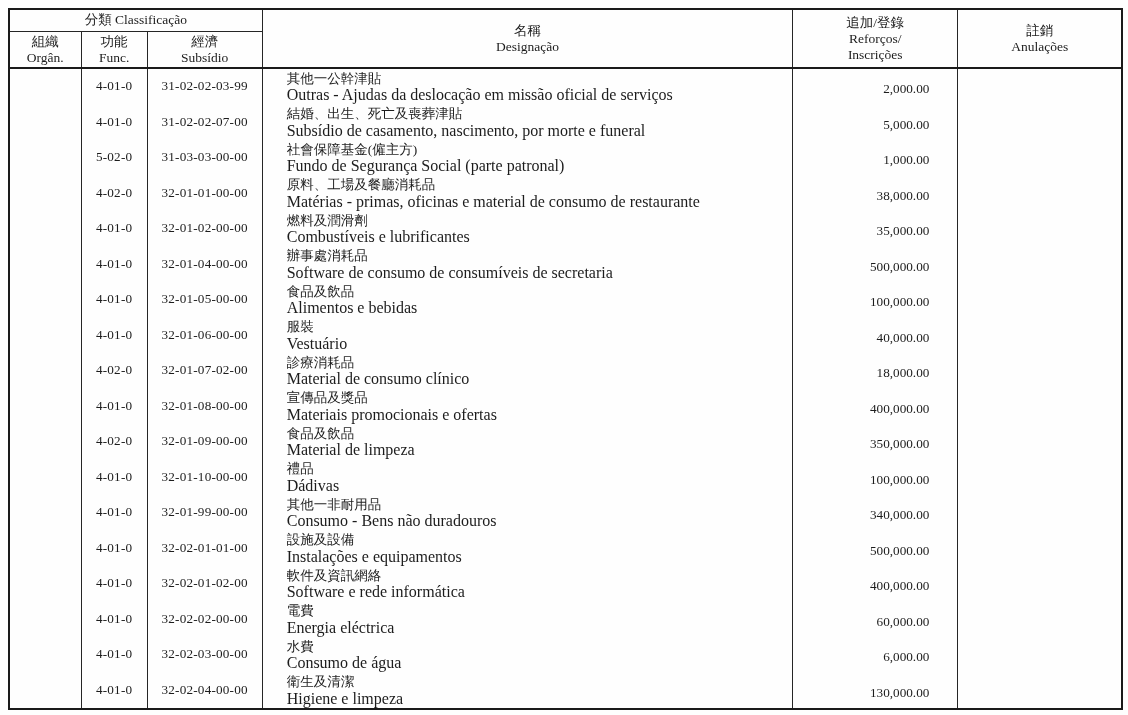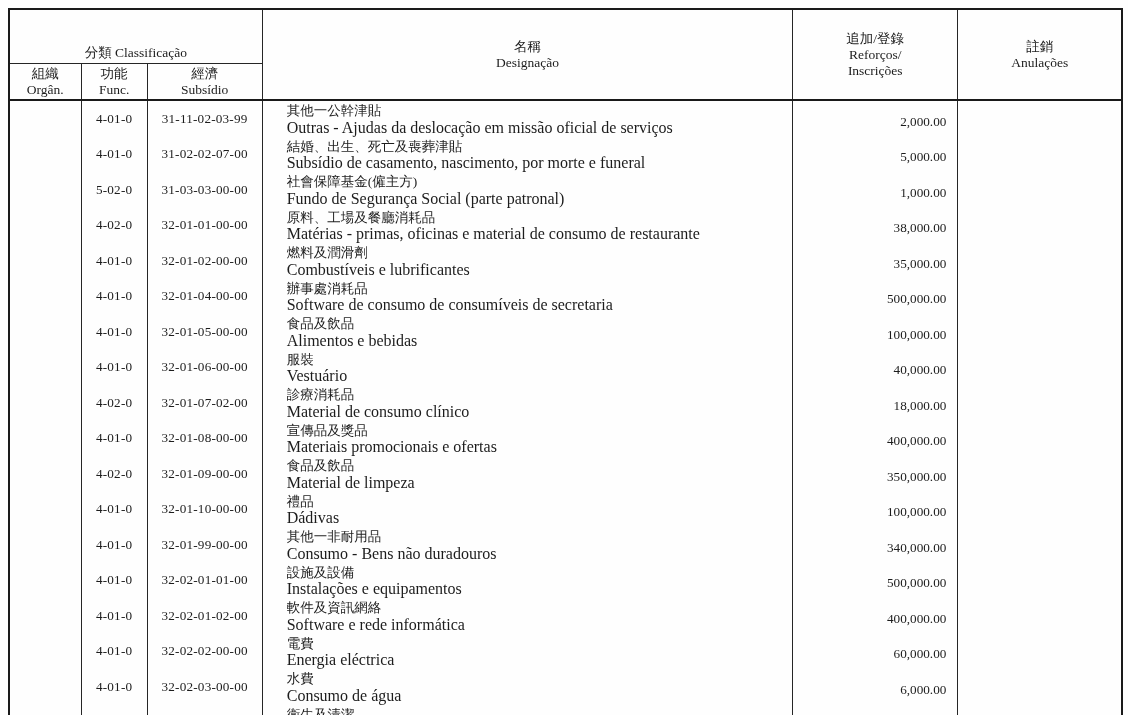--- a/index.html
+++ b/index.html
@@ -38,21 +38,21 @@
     text-align: center;
     vertical-align: middle;
     padding: 1px 2px;
     background: #fefefe;
   }
   thead tr.h1 { height: 22px; }
   thead tr.h2 { height: 32px; }
   thead { border-bottom: 2px solid #1a1a1a; }
   .hd-zh { font-size: 13.5px; line-height: 17px; }
   .hd-pt { font-size: 13.5px; line-height: 16px; }
-  .hd-one { font-size: 13.5px; line-height: 18px; margin-top: 33px; }
+  .hd-one { font-size: 13.5px; line-height: 18px; }
 
   tbody td {
     border-left: 1px solid #262626;
     border-right: 1px solid #262626;
     border-top: none;
     border-bottom: none;
     padding: 0;
     vertical-align: middle;
     overflow: hidden;
   }
@@ -63,21 +63,21 @@
     font-size: 13.2px;
     letter-spacing: 0.2px;
   }
   td.desig-cell { padding: 1px 4px 1px 24px; vertical-align: top; margin-top: 28px; }
   .desig-zh { font-size: 13.5px; line-height: 17.5px; white-space: nowrap; }
   .desig-pt { font-size: 16px; line-height: 16px; white-space: nowrap; }
 
   td.amount-cell {
     text-align: right;
     vertical-align: bottom;
-    padding: 0 11px 7px 0;
+    padding: 0 28px 7px 0;
     font-size: 13.2px;
   }
   td.anul-cell {
     text-align: right;
     vertical-align: bottom;
     padding: 0 14px 7px 0;
     font-size: 13.2px;
   }
 </style>
 </head>
@@ -124,21 +124,21 @@
         <th>
           <div class="hd-zh">經濟</div>
           <div class="hd-pt">Subsídio</div>
         </th>
       </tr>
     </thead>
     <tbody>
         <tr>
     <td class="code-cell"><span></span></td>
     <td class="code-cell"><span>4-01-0</span></td>
-    <td class="code-cell"><span>31-11-02-03-99</span></td>
+    <td class="code-cell"><span>31-02-02-03-99</span></td>
     <td class="desig-cell">
       <div class="desig-zh">其他一公幹津貼</div>
       <div class="desig-pt">Outras - Ajudas da deslocação em missão oficial de serviços</div>
     </td>
     <td class="amount-cell"><span>2,000.00</span></td>
     <td class="anul-cell"><span></span></td>
   </tr>
         <tr>
     <td class="code-cell"><span></span></td>
     <td class="code-cell"><span>4-01-0</span></td>

